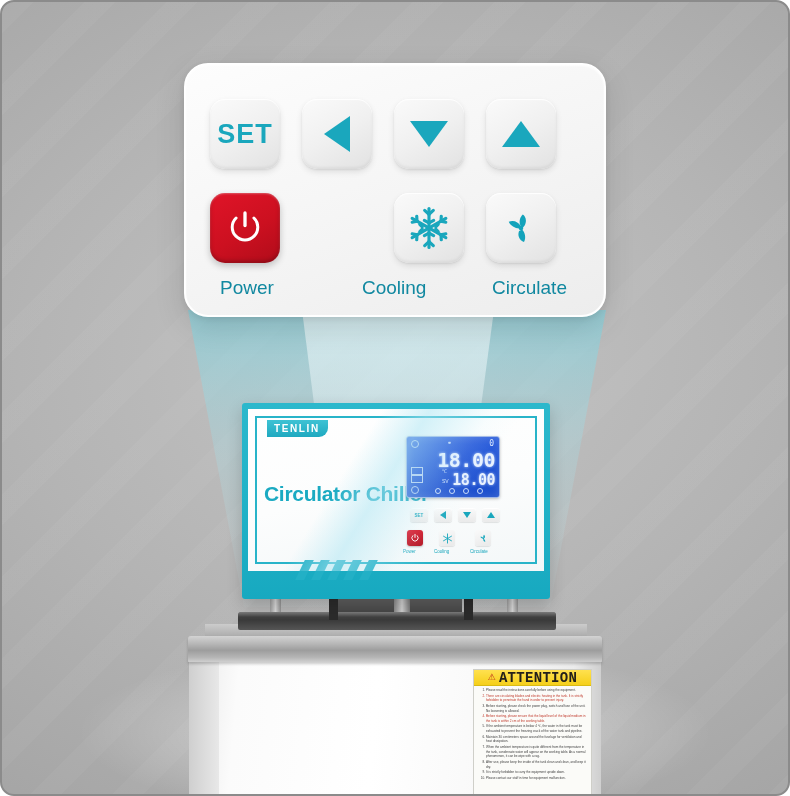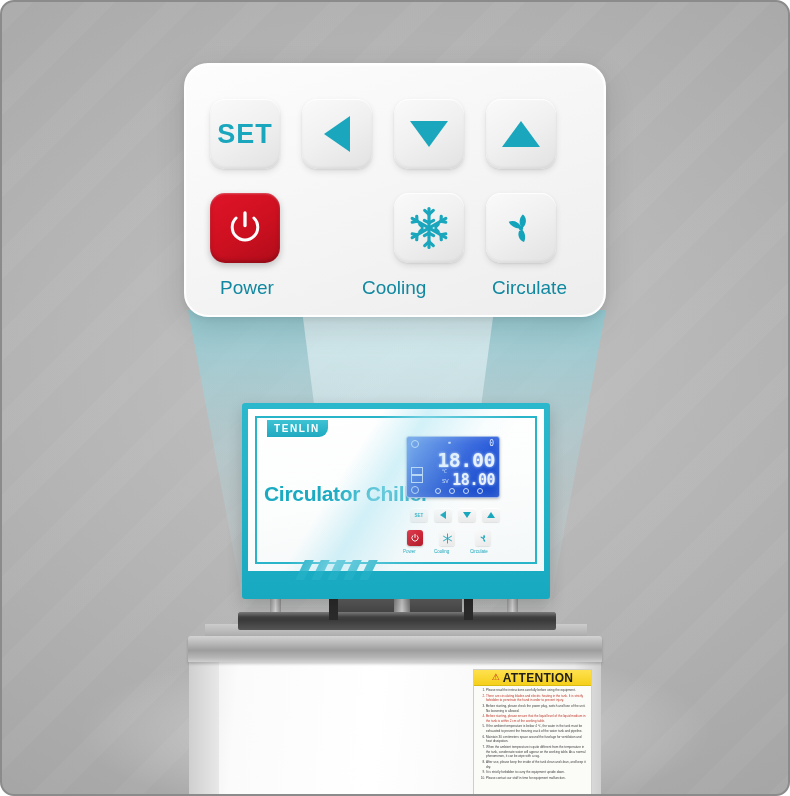--- a/index.html
+++ b/index.html
@@ -294,21 +294,21 @@
     border:1px solid #cfcfc9;
     z-index:16;
     overflow:hidden;
   }
   .sticker-head{
     height:15px;background:linear-gradient(180deg,#ffe14f,#f5cf1a);
     display:flex;align-items:center;justify-content:center;gap:3px;
     border-bottom:1px solid #d9bb14;
   }
   .sticker-head .warn{color:#b81c1c;font-size:9px;line-height:1;}
-  .sticker-head .ttl{font-size:12px;font-weight:bold;color:#23201a;letter-spacing:0.3px;font-family:Liberation Sans, sans-serif;}
+  .sticker-head .ttl{font-size:14px;font-weight:bold;color:#23201a;letter-spacing:0.3px;font-family:Liberation Mono, monospace;}
   .sticker ol{
     margin:2px 3px 0 3px;padding-left:9px;
     font-size:3.1px;line-height:1.5;color:#3d3d3d;
     font-family:"Liberation Sans",sans-serif;
   }
   .sticker ol li{margin-bottom:1px;}
   .sticker ol li.red{color:#c0392b;}
 
   
   .head-gloss{

